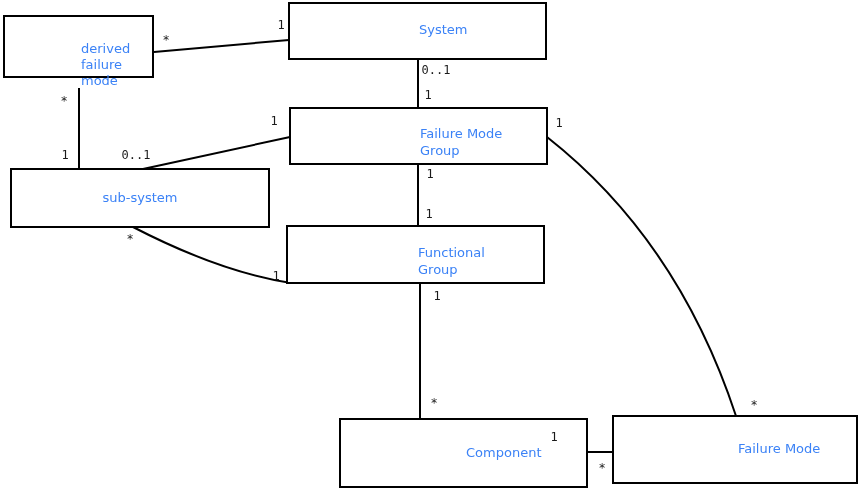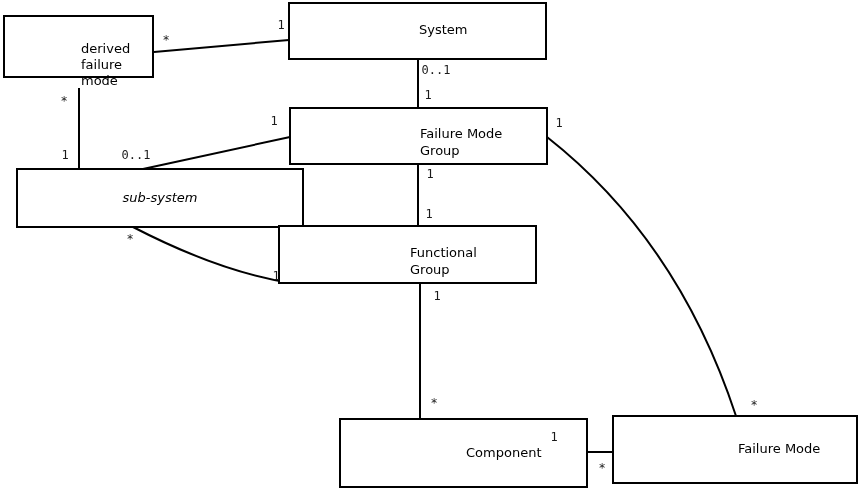--- a/index.html
+++ b/index.html
@@ -9,21 +9,21 @@
     font-family:"DejaVu Sans", sans-serif;
   }
   .edges { position:absolute; left:0; top:0; width:863px; height:493px; }
   .edges path { stroke:#000000; stroke-width:2; fill:none; }
   .node {
     position:absolute; box-sizing:border-box;
     border:2px solid #000000; background:#ffffff;
   }
   .nlabel {
     position:absolute; font-size:13px; line-height:16px;
-    color:#000000; white-space:nowrap;
+    color:#3b82f6; white-space:nowrap;
   }
   .nlabel.lh17 { line-height:17px; }
   .nlabel.center {
     left:0; right:0; top:50%; transform:translateY(-50%); text-align:center;
   }
   .mult {
     position:absolute; transform:translate(-50%,-50%);
     font-family:"DejaVu Sans Mono", monospace;
     font-size:12px; line-height:14px; color:#1a1a1a; white-space:nowrap;
   }
@@ -57,25 +57,25 @@
     <div class="nlabel" style="left:129px; top:18px;">System</div>
   </div>
 
   <div class="node" style="left:289px; top:107px; width:259px; height:58px;">
     <div class="nlabel lh17" style="left:129px; top:16px;">
       <div>Failure Mode</div>
       <div>Group</div>
     </div>
   </div>
 
-  <div class="node" style="left:16px; top:168px; width:288px; height:60px;font-style:italic;">
+  <div class="node" style="left:10px; top:168px; width:260px; height:60px;">
     <div class="nlabel center">sub-system</div>
   </div>
 
-  <div class="node" style="left:278px; top:225px; width:259px; height:59px;">
+  <div class="node" style="left:286px; top:225px; width:259px; height:59px;">
     <div class="nlabel lh17" style="left:130px; top:17px;">
       <div>Functional</div>
       <div>Group</div>
     </div>
   </div>
 
   <div class="node" style="left:295px; top:418px; width:249px; height:70px;margin-left:44px;">
     <div class="nlabel" style="left:125px; top:25px;">Component</div>
   </div>
 

